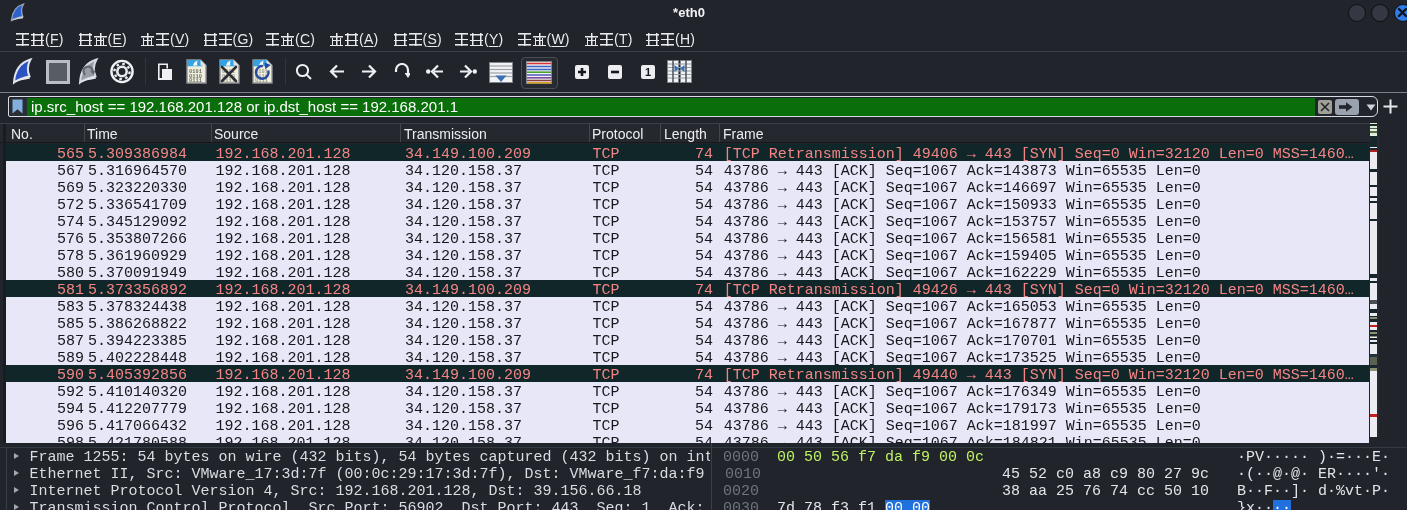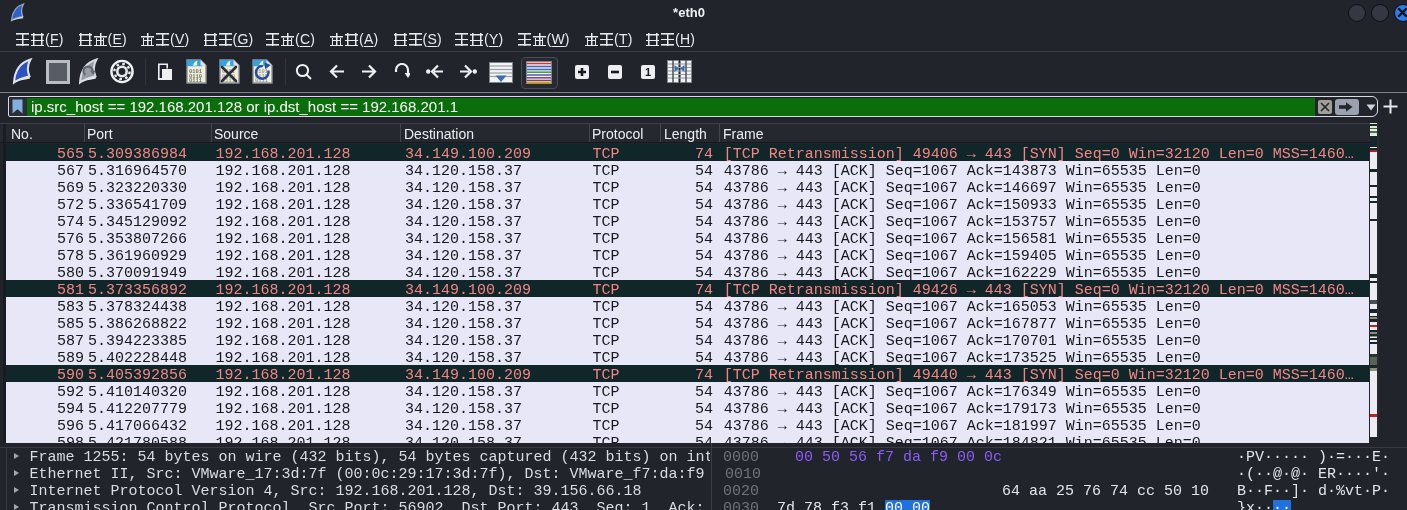--- a/index.html
+++ b/index.html
@@ -209,23 +209,23 @@
     <path d="M11,3.2 L17.5,8 L11,12.8 Z" fill="#23262b"></path>
   </svg>
 <svg class="abs" style="left:1366px;top:103.5px" width="10" height="7" viewBox="0 0 10 7">
     <path d="M0.5,0.5 H9.5 L5,6.5 Z" fill="#cfd3d9"></path>
   </svg>
 <svg class="abs" style="left:1383px;top:99px" width="15" height="15" viewBox="0 0 15 15">
     <path d="M7.5,0.5 V14.5 M0.5,7.5 H14.5" stroke="#e6e9ed" stroke-width="2"></path>
   </svg>
 <div class="abs" style="left:0;top:123px;width:1378px;height:20px;background:#25282f;border-top:1px solid #3c4047;border-bottom:1px solid #16181d;box-sizing:border-box;"></div>
 <div class="abs" style="left:11px;top:126px;color:#eceef1;font-size:14px;">No.</div>
-<div class="abs" style="left:87px;top:126px;color:#eceef1;font-size:14px;">Port</div>
+<div class="abs" style="left:87px;top:126px;color:#eceef1;font-size:14px;">Time</div>
 <div class="abs" style="left:214px;top:126px;color:#eceef1;font-size:14px;">Source</div>
-<div class="abs" style="left:404px;top:126px;color:#eceef1;font-size:14px;">Destination</div>
+<div class="abs" style="left:404px;top:126px;color:#eceef1;font-size:14px;">Transmission</div>
 <div class="abs" style="left:592px;top:126px;color:#eceef1;font-size:14px;">Protocol</div>
 <div class="abs" style="left:664px;top:126px;color:#eceef1;font-size:14px;">Length</div>
 <div class="abs" style="left:723px;top:126px;color:#eceef1;font-size:14px;">Frame</div>
 <div class="abs" style="left:84px;top:124px;width:1px;height:18px;background:#43474e;"></div>
 <div class="abs" style="left:211px;top:124px;width:1px;height:18px;background:#43474e;"></div>
 <div class="abs" style="left:400px;top:124px;width:1px;height:18px;background:#43474e;"></div>
 <div class="abs" style="left:589px;top:124px;width:1px;height:18px;background:#43474e;"></div>
 <div class="abs" style="left:660px;top:124px;width:1px;height:18px;background:#43474e;"></div>
 <div class="abs" style="left:719px;top:124px;width:1px;height:18px;background:#43474e;"></div>
 <div class="abs" style="left:1377px;top:124px;width:1px;height:18px;background:#43474e;"></div>
@@ -304,22 +304,23 @@
     </div>
     <div class="abs mono" style="left:23.5px;top:36px;color:#d9dce1;">Internet Protocol Version 4, Src: 192.168.201.128, Dst: 39.156.66.18</div>
 <div class="abs" style="left:8px;top:57px;">
       <span style="display:block;width:0;height:0;border-left:5px solid #a2a7ae;border-top:3.5px solid transparent;border-bottom:3.5px solid transparent;"></span>
     </div>
     <div class="abs mono" style="left:23.5px;top:53px;color:#d9dce1;">Transmission Control Protocol, Src Port: 56902, Dst Port: 443, Seq: 1, Ack: 1, L</div>
 </div>
 <div class="abs" style="left:711px;top:443px;width:1px;height:67px;background:#3a3e45;"></div>
 <div class="abs" style="left:714px;top:447px;width:693px;height:63px;overflow:hidden;">
 <div class="abs mono" style="left:9px;top:2px;color:#6f747b;">0000</div>
-    <div class="abs mono" style="left:63px;top:2px;color:#8b5cf6;margin-left:18px;">00 50 56 f7 da f9 00 0c</div>
+    <div class="abs mono" style="left:63px;top:2px;color:#bef264;">00 50 56 f7 da f9 00 0c</div>
     <div class="abs mono" style="left:523px;top:2px;color:#e2e5e9;">·PV····· )·=···E·</div>
 <div class="abs mono" style="left:11px;top:19px;color:#6f747b;">0010</div>
+    <div class="abs mono" style="left:288px;top:19px;color:#e2e5e9;">45 52 c0 a8 c9 80 27 9c</div>
     <div class="abs mono" style="left:523px;top:19px;color:#e2e5e9;">·(··@·@· ER····'·</div>
 <div class="abs mono" style="left:9px;top:36px;color:#6f747b;">0020</div>
-    <div class="abs mono" style="left:288px;top:36px;color:#e2e5e9;">64 aa 25 76 74 cc 50 10</div>
+    <div class="abs mono" style="left:288px;top:36px;color:#e2e5e9;">38 aa 25 76 74 cc 50 10</div>
     <div class="abs mono" style="left:523px;top:36px;color:#e2e5e9;">B··F··]· d·%vt·P·</div>
 <div class="abs mono" style="left:9px;top:53px;color:#6f747b;">0030</div>
     <div class="abs mono" style="left:63px;top:53px;color:#e2e5e9;">7d 78 f3 f1 <span style="background:#2071dd;color:#fff;">00 00</span></div>
     <div class="abs mono" style="left:523px;top:53px;color:#e2e5e9;">}x··<span style="background:#2071dd;color:#fff;">··</span></div>
 </div>
 </body></html>

